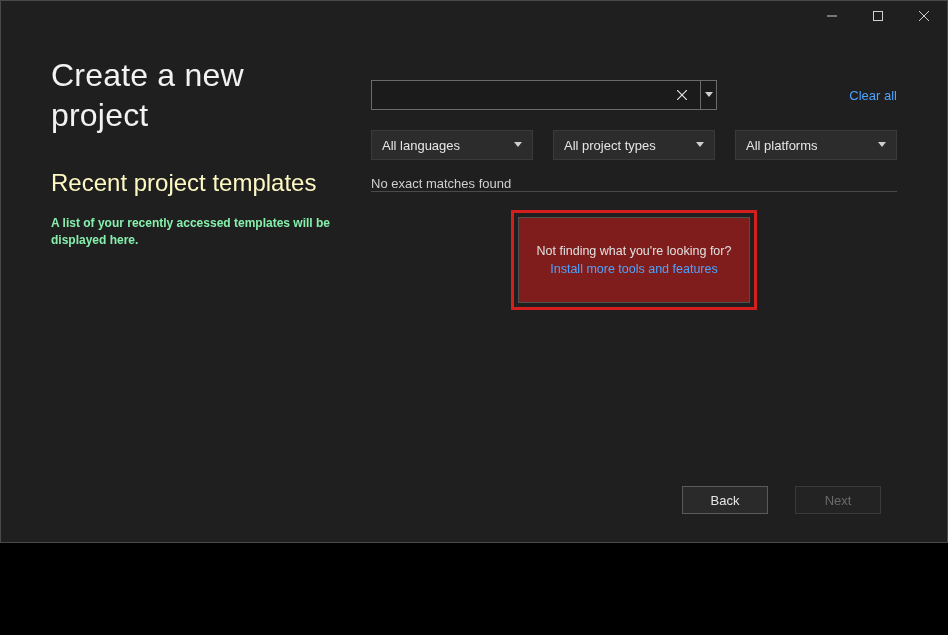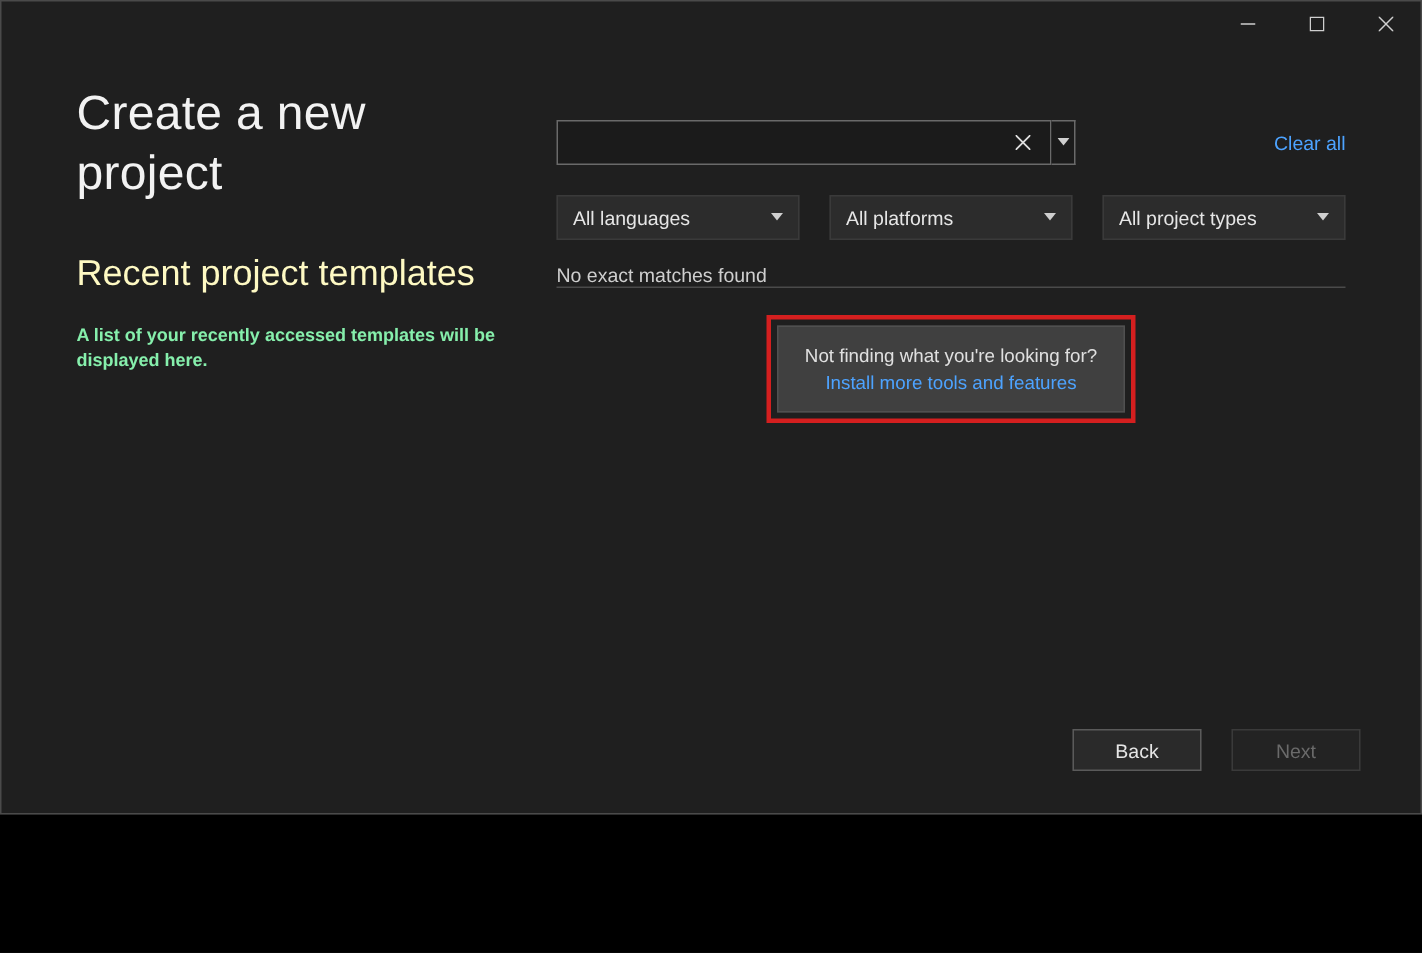--- a/index.html
+++ b/index.html
@@ -133,48 +133,49 @@
     margin-bottom: 18px;
   }
   .not-finding-wrap {
     display: flex; justify-content: center;
   }
   .not-finding {
     border: 3px solid #d41f1f;
     padding: 4px;
   }
   .not-finding-inner {
-    background: #404040;
+    background: #7f1d1d;
     border: 1px solid #505050;
-    padding: 10px 18px;
+    padding: 24px 18px;
     text-align: center;
     font-size: 12.5px;
     line-height: 1.45;
   }
   .not-finding-inner .q { color: #e0e0e0; }
   .not-finding-inner .link { color: #4da3ff; cursor: pointer; }
   .footer {
     position: absolute;
-    right: 40px; bottom: 28px;
-    display: flex; gap: 20px;
+    right: 66px; bottom: 28px;
+    display: flex; gap: 4px;
   }
   .nav-btn {
     width: 86px; height: 28px;
     border: 1px solid #5a5a5a;
     background: #2a2a2a;
     color: #e6e6e6;
     font-size: 13px;
     display:flex; align-items:center; justify-content:center;
     cursor: pointer;
   }
   .nav-btn.disabled {
     border-color: #3a3a3a;
     color: #6a6a6a;
     background: #232323;
     cursor: default;
+    margin-left: 23px;
   }
 </style>
 </head>
 <body>
 
 <div class="window">
 
   <div class="titlebar">
     <div class="btn">
       <svg width="10" height="10" viewBox="0 0 10 10">
@@ -226,29 +227,29 @@
         <div class="filters-row">
           <div class="dropdown">
             <span>All languages</span>
             <span class="chev">
               <svg width="8" height="6" viewBox="0 0 8 6">
                   <polygon points="0,0 8,0 4,5" fill="#cfcfcf"></polygon>
                 </svg>
             </span>
           </div>
           <div class="dropdown">
+            <span>All project types</span>
+            <span class="chev">
+              <svg width="8" height="6" viewBox="0 0 8 6">
+                  <polygon points="0,0 8,0 4,5" fill="#cfcfcf"></polygon>
+                </svg>
+            </span>
+          </div>
+          <div class="dropdown">
             <span>All platforms</span>
-            <span class="chev">
-              <svg width="8" height="6" viewBox="0 0 8 6">
-                  <polygon points="0,0 8,0 4,5" fill="#cfcfcf"></polygon>
-                </svg>
-            </span>
-          </div>
-          <div class="dropdown">
-            <span>All project types</span>
             <span class="chev">
               <svg width="8" height="6" viewBox="0 0 8 6">
                   <polygon points="0,0 8,0 4,5" fill="#cfcfcf"></polygon>
                 </svg>
             </span>
           </div>
         </div>
 
         <div class="no-results">No exact matches found</div>
 

